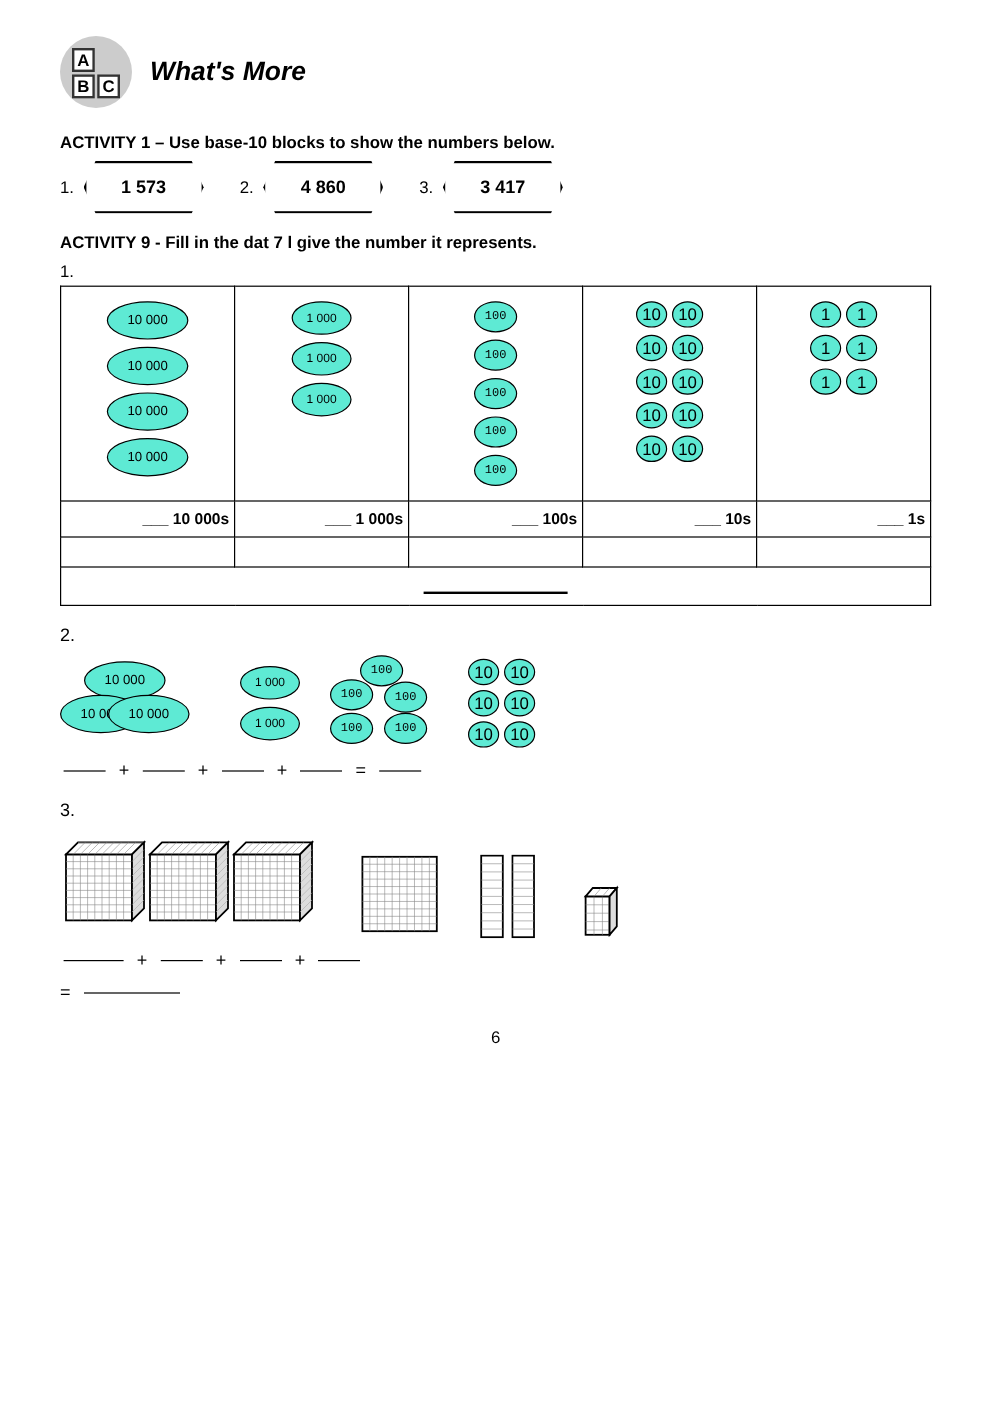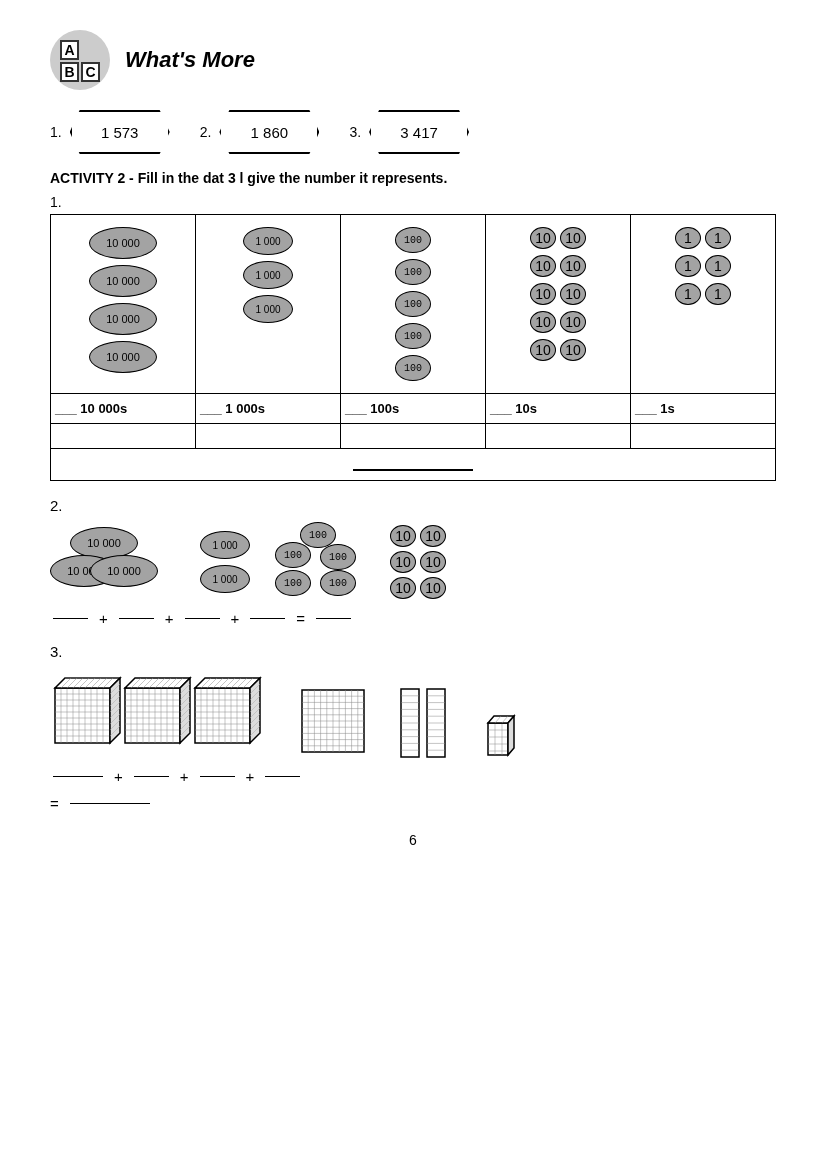--- a/index.html
+++ b/index.html
@@ -78,40 +78,40 @@
       position: relative;
       width: 100px;
       height: 44px;
       background: white;
       border: 2px solid #000;
       clip-path: polygon(10% 0%, 90% 0%, 100% 50%, 90% 100%, 10% 100%, 0% 50%);
       display: flex;
       align-items: center;
       justify-content: center;
       font-size: 15px;
-      font-weight: normal;
+      font-weight: bold;
     }
 
     
     .act2-table {
       width: 100%;
       border-collapse: collapse;
       margin-bottom: 10px;
       border: 1.5px solid #000;
     }
     .act2-table td {
       border: 1.5px solid #000;
       padding: 6px 4px;
       vertical-align: top;
       text-align: center;
       width: 20%;
     }
     .act2-table .header-row td {
       font-weight: bold;
-      text-align: left;
+      text-align: right;
       vertical-align: middle;
       height: 30px;
       font-size: 13px;
     }
     .act2-table .blank-row td {
       height: 25px;
     }
 
     
     .oval-container {
@@ -127,21 +127,21 @@
       justify-content: center;
     }
     .oval {
       border: 1.5px solid #000;
       border-radius: 50%;
       display: flex;
       align-items: center;
       justify-content: center;
       font-size: 10px;
       font-weight: normal;
-      background: #a3a3a3;
+      background: #5eead4;
     }
     .oval-large { width: 68px; height: 32px; font-size: 11px; }
     .oval-medium { width: 50px; height: 28px; font-size: 10px; }
     .oval-small { width: 36px; height: 26px; font-size: 10px; font-family: Liberation Mono, monospace; }
     .oval-tiny { width: 26px; height: 22px; font-size: 14px; }
 
     
     .blank-line {
       display: inline-block;
       border-bottom: 1.5px solid #000;
@@ -197,46 +197,50 @@
       <div class="abc-cell">A</div>
       <div class="abc-cell empty"></div>
       <div class="abc-cell">B</div>
       <div class="abc-cell">C</div>
     </div>
   </div>
   <div class="page-title">What's More</div>
 </div>
 
 <div>
+  <div class="activity-header">
+    <span>ACTIVITY 1 –</span>
+    <span> Use base-10 blocks to show the numbers below.</span>
+  </div>
   <div class="act1-row">
     <div class="act1-item">
       <span>1.</span>
       <div class="hexagon-shape">
         <span>1 573</span>
       </div>
     </div>
     <div class="act1-item">
       <span>2.</span>
       <div class="hexagon-shape">
-        <span>1 860</span>
+        <span>4 860</span>
       </div>
     </div>
     <div class="act1-item">
       <span>3.</span>
       <div class="hexagon-shape">
         <span>3 417</span>
       </div>
     </div>
   </div>
 </div>
 
 <div>
   <div class="activity-header">
-    <span>ACTIVITY 2 -</span>
-    <span> Fill in the dat   3  l give the number it represents.</span>
+    <span>ACTIVITY 9 -</span>
+    <span> Fill in the dat   7  l give the number it represents.</span>
   </div>
   <div style="margin-bottom:4px;">
     <span>1.</span>
   </div>
 
   <table class="act2-table">
     <tbody>
 
       <tr>
 

